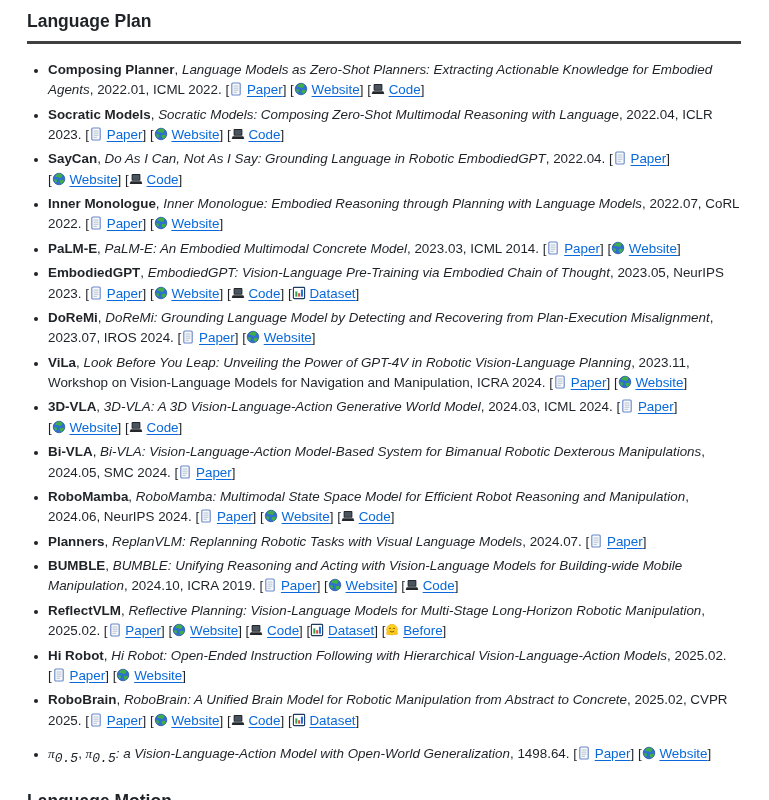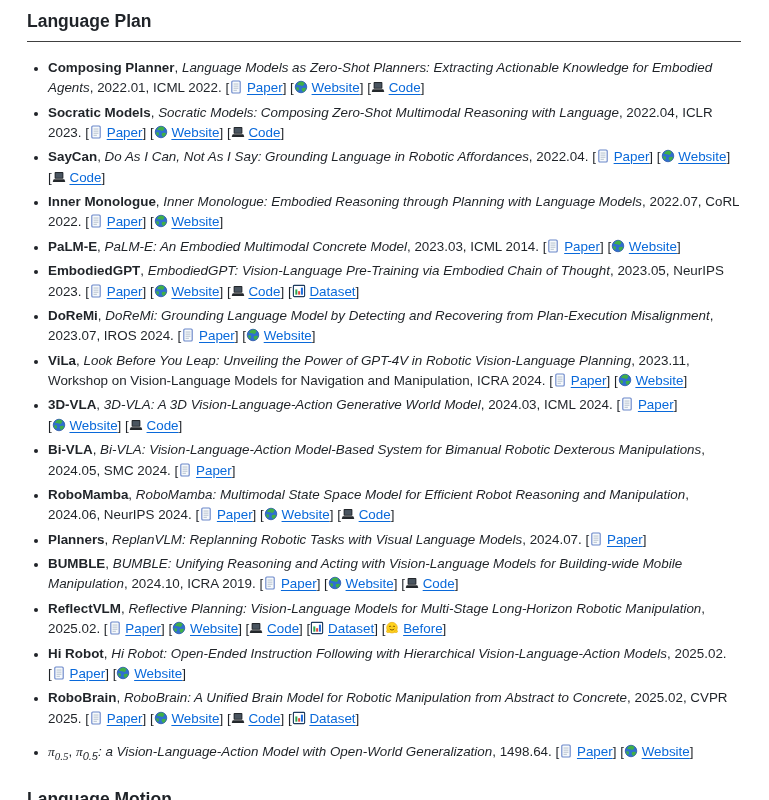--- a/index.html
+++ b/index.html
@@ -6,34 +6,34 @@
   body {
     width: 769px; height: 800px; overflow: hidden;
     background: #ffffff; color: #1f2328;
     font-family: "Liberation Sans", sans-serif;
     font-size: 13.4px;
   }
   .page { padding: 10px 27px 0 27px; width: 714px; box-sizing: content-box; }
   h2.section-heading {
     font-size: 17.5px; font-weight: 700; line-height: 1.3;
     margin: 0; padding-bottom: 8px;
-    border-bottom: 1px solid #404040; color: #1f2328;
+    border-bottom: 3px solid #404040; color: #1f2328;
   }
   ul.paper-list { margin: 16px 0 0 0; padding-left: 21px; }
   ul.paper-list > li { margin-bottom: 4px; line-height: 1.52; }
   ul.paper-list > li.extra-gap { margin-top: 13px; }
   li::marker { color: #1f2328; font-size: 0.9em; }
   .entry-name { font-weight: 700; }
   .entry-title { font-style: italic; }
   a { color: #0969da; text-decoration: underline; text-underline-offset: 2px; cursor: pointer; }
   .link-group { white-space: nowrap; }
   .icon { display: inline-block; width: 14px; height: 14px; vertical-align: -2px; }
   .icon svg { width: 14px; height: 14px; display: block; }
   .pi-name, .pi-glyph { font-family: "Liberation Serif", serif; font-style: italic; font-weight: 400; }
-  sub { font-size: 11px; line-height: 0; }
+  sub { font-size: 13px; line-height: 0; font-family: Liberation Mono, monospace; }
   h2.next-heading {
     font-size: 17.5px; font-weight: 700; line-height: 1.3;
     margin: 26px 0 0 0; padding-bottom: 8px;
     border-bottom: 1px solid #d8dee4; color: #1f2328;
   }
 </style>
 </head>
 <body>
 
 <div class="page">
@@ -64,21 +64,21 @@
             </svg></span>&nbsp;<a href="#">Paper</a>]</span> <span class="link-group">[<span class="icon"><svg viewBox="0 0 16 16">
               <circle cx="8" cy="8" r="6.6" fill="#2f6fd0" stroke="#1b4a9e" stroke-width="0.8"></circle>
               <path d="M3.2 5.4 Q4.8 1.9 8.2 1.6 Q10.8 1.8 12.2 3.6 L10.2 6.8 L6.8 6 Z" fill="#3fae49"></path>
               <path d="M9.4 9.2 Q12 8.2 13.9 9.4 Q13.3 12.4 10.2 13.8 L8.6 11.2 Z" fill="#3fae49"></path>
               <path d="M2.2 8.6 L5.2 8.2 L5.8 10.8 L4.4 12.6 Q2.6 10.9 2.2 8.6 Z" fill="#3fae49"></path>
             </svg></span>&nbsp;<a href="#">Website</a>]</span> <span class="link-group">[<span class="icon"><svg viewBox="0 0 16 16">
               <rect x="3" y="2.4" width="10" height="7.6" rx="0.9" fill="#23272b"></rect>
               <rect x="4.1" y="3.5" width="7.8" height="5.4" fill="#4a5560"></rect>
               <path d="M2 10.6 L14 10.6 L15.1 12.8 Q15.3 13.6 14.4 13.6 L1.6 13.6 Q0.7 13.6 0.9 12.8 Z" fill="#23272b"></path>
             </svg></span>&nbsp;<a href="#">Code</a>]</span></li>
-      <li><strong class="entry-name">SayCan</strong>, <em class="entry-title">Do As I Can, Not As I Say: Grounding Language in Robotic Affordances</em><span>, 2022.04. </span><span class="link-group">[<span class="icon"><svg viewBox="0 0 16 16">
+      <li><strong class="entry-name">SayCan</strong>, <em class="entry-title">Do As I Can, Not As I Say: Grounding Language in Robotic EmbodiedGPT</em><span>, 2022.04. </span><span class="link-group">[<span class="icon"><svg viewBox="0 0 16 16">
               <rect x="3.2" y="1.2" width="9.6" height="13.6" rx="1.2" fill="#f7fafc" stroke="#6b87c9" stroke-width="1.3"></rect>
               <line x1="5.2" y1="4.6" x2="10.8" y2="4.6" stroke="#b3bfce" stroke-width="1.1"></line>
               <line x1="5.2" y1="7" x2="10.8" y2="7" stroke="#b3bfce" stroke-width="1.1"></line>
               <line x1="5.2" y1="9.4" x2="10.8" y2="9.4" stroke="#b3bfce" stroke-width="1.1"></line>
               <line x1="5.2" y1="11.8" x2="9" y2="11.8" stroke="#b3bfce" stroke-width="1.1"></line>
             </svg></span>&nbsp;<a href="#">Paper</a>]</span> <span class="link-group">[<span class="icon"><svg viewBox="0 0 16 16">
               <circle cx="8" cy="8" r="6.6" fill="#2f6fd0" stroke="#1b4a9e" stroke-width="0.8"></circle>
               <path d="M3.2 5.4 Q4.8 1.9 8.2 1.6 Q10.8 1.8 12.2 3.6 L10.2 6.8 L6.8 6 Z" fill="#3fae49"></path>
               <path d="M9.4 9.2 Q12 8.2 13.9 9.4 Q13.3 12.4 10.2 13.8 L8.6 11.2 Z" fill="#3fae49"></path>
               <path d="M2.2 8.6 L5.2 8.2 L5.8 10.8 L4.4 12.6 Q2.6 10.9 2.2 8.6 Z" fill="#3fae49"></path>

